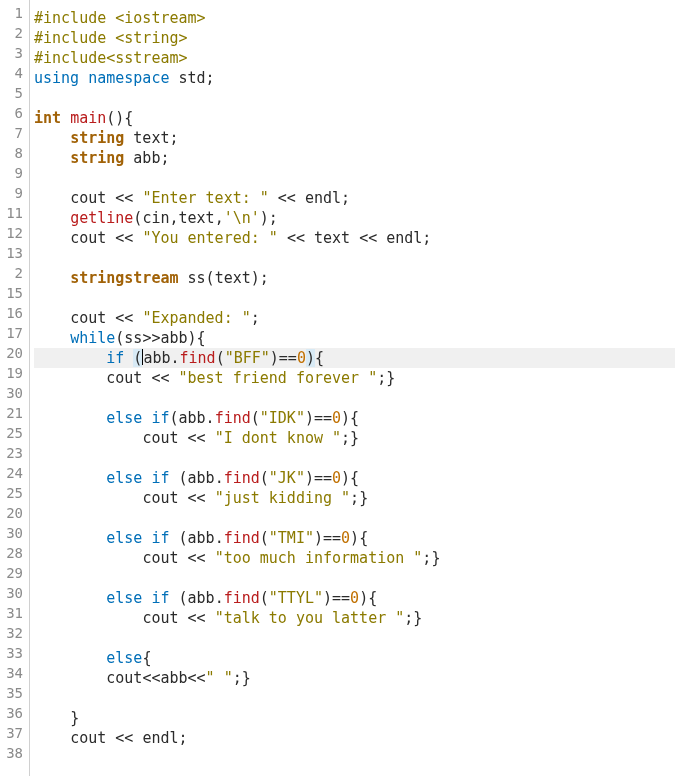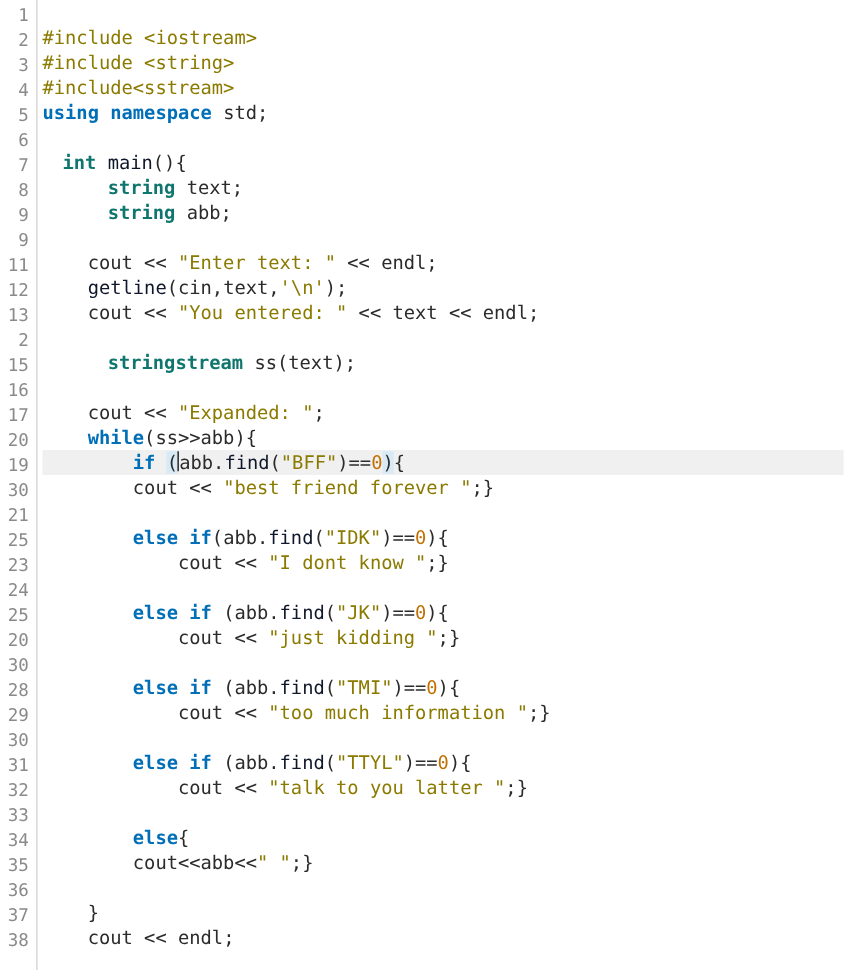--- a/index.html
+++ b/index.html
@@ -27,37 +27,37 @@
   .gutter .ln {
     height: 20px;
     text-align: right;
     padding-right: 6px;
     color: #8a8a8a;
     font-size: 14px;
     user-select: none;
   }
   .code {
     flex: 1;
-    padding-top: 20px;
+    padding-top: 8px;
     padding-left: 4px;
     white-space: pre;
     position: relative;
   }
   .line {
     height: 20px;
     position: relative;
   }
   .line.hl {
     background: #f0f0f0;
   }
   .tok-pre  { color: #8b7a00; }
-  .tok-kw   { color: #006fb8; font-weight: 700; }
-  .tok-type { color: #0f766e; font-weight: 600; margin-left: 16px; }
+  .tok-kw   { color: #006fb8; font-weight: 400; }
+  .tok-type { color: #a16207; font-weight: 600; }
   .tok-id   { color: #2b2b2b; }
-  .tok-func { color: #0f172a; text-align: right; }
+  .tok-func { color: #b91c1c; text-align: right; }
   .tok-op   { color: #2b2b2b; }
   .tok-pun  { color: #2b2b2b; }
   .tok-ang  { color: #8b7a00; }
   .tok-str  { color: #8b7a00; }
   .tok-num  { color: #c07000; }
   .tok-br   { color: #2b2b2b; }
   .tok-brh  { background: #d8eaf5; color: #2b2b2b; }
   .caret {
     display:inline-block;
     width:1px; height:16px;

